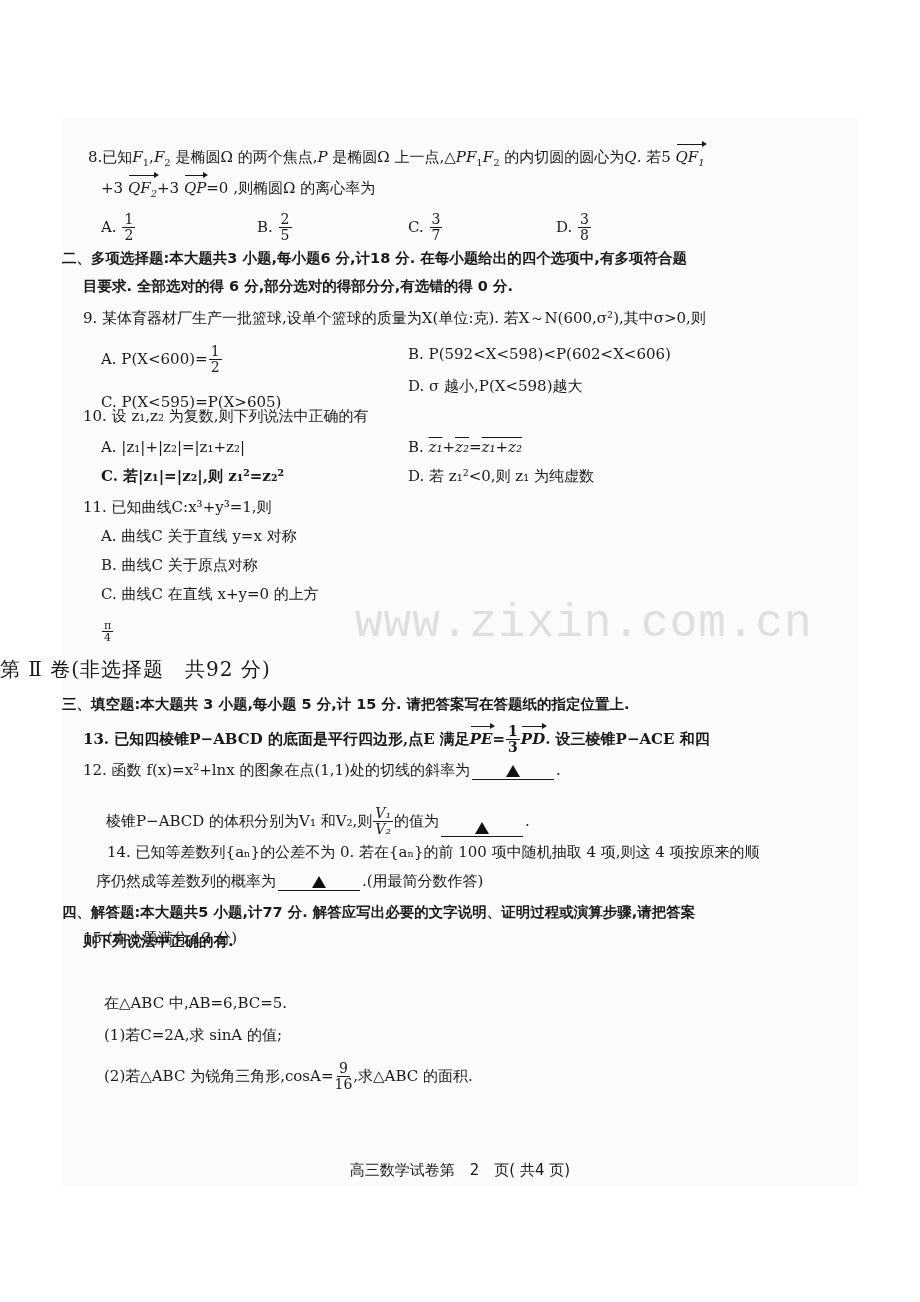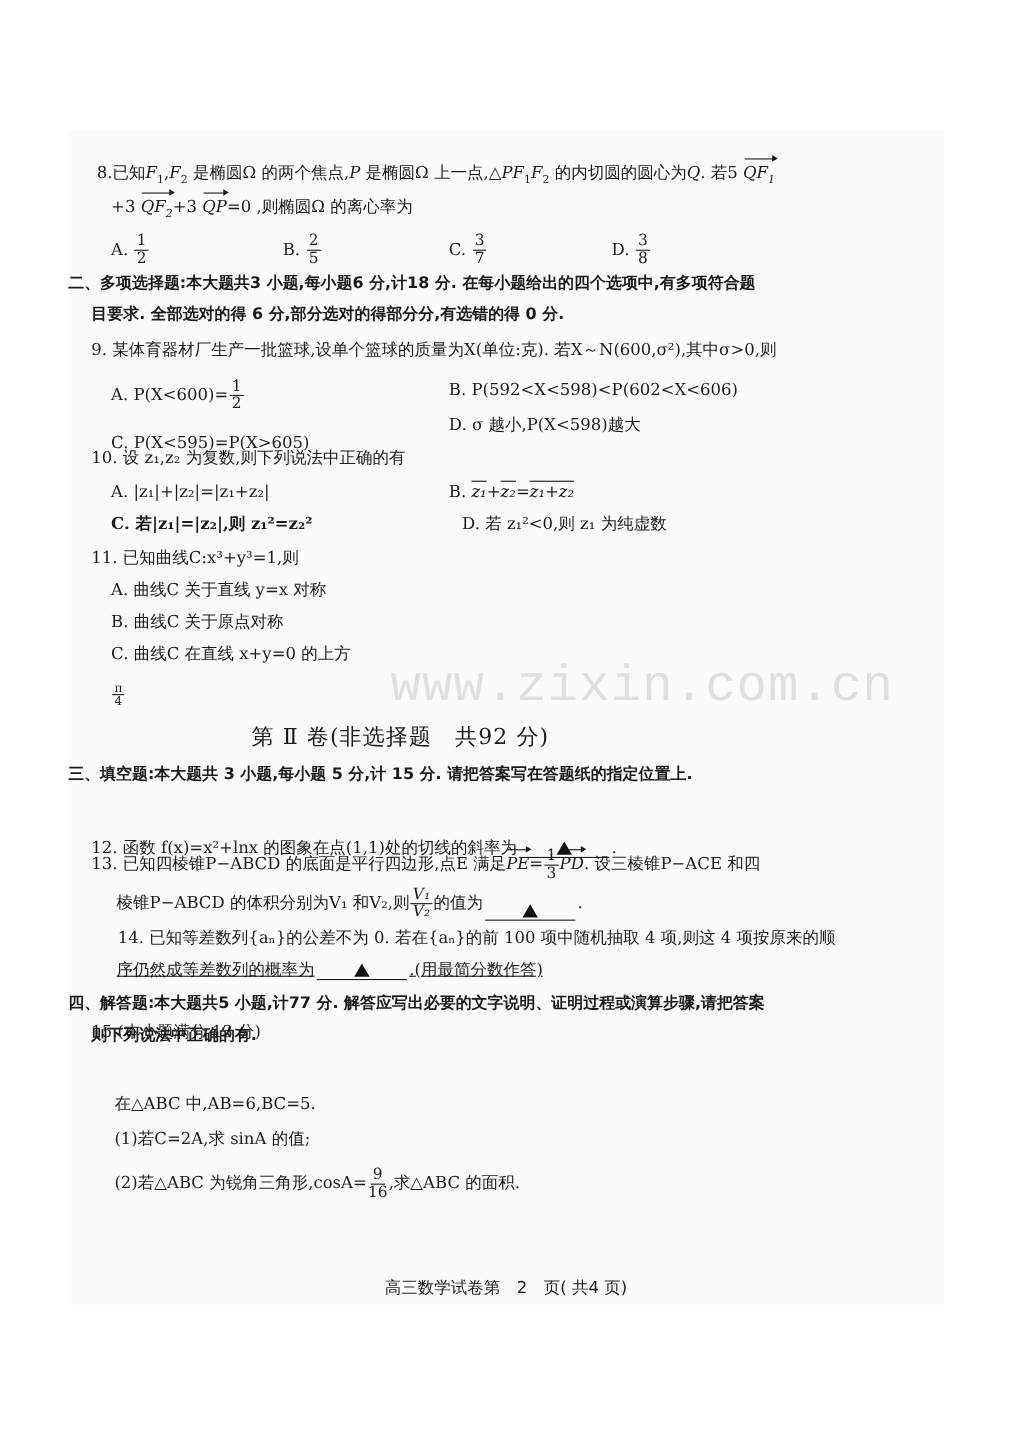--- a/index.html
+++ b/index.html
@@ -16,21 +16,21 @@
   .vec { position:relative; display:inline-block; font-style:italic; }
   .vec::before { content:""; position:absolute; left:1px; right:0; top:-3px; border-top:1px solid #1a1a1a; }
   .vec::after { content:""; position:absolute; right:-2px; top:-6px; border-left:5px solid #1a1a1a;
                 border-top:3px solid transparent; border-bottom:3px solid transparent; }
   .ovl { text-decoration:overline; }
   sub, sup { font-size:10px; }
   .blank { display:inline-block; width:82px; border-bottom:1px solid #1a1a1a; text-align:center;
            position:relative; height:18px; vertical-align:bottom; margin:0 2px; }
   .tri { display:inline-block; width:0; height:0; border-left:7px solid transparent;
          border-right:7px solid transparent; border-bottom:12px solid #111; margin-top:4px; }
-  .part2 { position:absolute; left:0; width:728px; text-align:center; top:656px;
+  .part2 { position:absolute; left:0; width:728px; text-align:left; top:656px;
            font-size:20px; letter-spacing:1px; }
   .footer { position:absolute; left:0; width:920px; text-align:center; top:1161px;
             font-family:"DejaVu Sans","Liberation Sans",sans-serif; font-size:15px; }
   .watermark { position:absolute; left:355px; top:598px; font-family:Liberation Mono, monospace;
                font-size:46px; color:rgba(150,150,150,0.28); letter-spacing:1px; pointer-events:none; }
   .opt { position:absolute; font-size:15px; line-height:20px; white-space:nowrap; }
 </style>
 </head>
 <body>
 
@@ -87,56 +87,56 @@
 <div class="opt" style="left:408px;top:344px;">B. P(592&lt;X&lt;598)&lt;P(602&lt;X&lt;606)</div>
 <div class="opt" style="left:101px;top:392px;">C. P(X&lt;595)=P(X&gt;605)</div>
 <div class="opt" style="left:408px;top:376px;">D. σ 越小,P(X&lt;598)越大</div>
 
 <div class="line" style="left:83px;top:406px;text-align:right;">10. 设 z₁,z₂ 为复数,则下列说法中正确的有</div>
 <div class="opt" style="left:101px;top:437px;">A. |z₁|+|z₂|=|z₁+z₂|</div>
 <div class="opt" style="left:408px;top:437px;">
   <span>B. </span><span class="ovl it">z₁</span><span>+</span><span class="ovl it">z₂</span><span>=</span><span class="ovl it">z₁+z₂</span>
 </div>
 <div class="opt" style="left:101px;top:466px;font-weight:bold;">C. 若|z₁|=|z₂|,则 z₁²=z₂²</div>
-<div class="opt" style="left:420px;top:466px;">D. 若 z₁²&lt;0,则 z₁ 为纯虚数</div>
+<div class="opt" style="left:408px;top:466px;">D. 若 z₁²&lt;0,则 z₁ 为纯虚数</div>
 
 <div class="line" style="left:83px;top:497px;">11. 已知曲线C:x³+y³=1,则</div>
 <div class="opt" style="left:101px;top:526px;">A. 曲线C 关于直线 y=x 对称</div>
 <div class="opt" style="left:101px;top:555px;">B. 曲线C 关于原点对称</div>
 <div class="opt" style="left:101px;top:584px;">C. 曲线C 在直线 x+y=0 的上方</div>
 <div class="opt" style="left:101px;top:620px;">
   <span class="frac sm">
       <span class="num">π</span>
       <span>4</span>
     </span>
 </div>
 
 <div class="part2">第 Ⅱ 卷(非选择题　共92 分)</div>
 
 <div class="line hd" style="left:62px;top:694px;">三、填空题:本大题共 3 小题,每小题 5 分,计 15 分. 请把答案写在答题纸的指定位置上.</div>
 
 <div class="line" style="left:83px;top:760px;">
   <span>12. 函数 f(x)=x²+lnx 的图象在点(1,1)处的切线的斜率为</span><span class="blank"><span class="tri"></span></span><span>.</span>
 </div>
 
-<div class="line" style="left:83px;top:771px;">
+<div class="line" style="left:83px;top:724px;font-weight:bold;">
   <span>13. 已知四棱锥P−ABCD 的底面是平行四边形,点E 满足</span><span class="vec">PE</span><span>=</span><span class="frac">
       <span class="num">1</span>
       <span>3</span>
     </span><span class="vec">PD</span><span>. 设三棱锥P−ACE 和四</span>
 </div>
 <div class="line" style="left:106px;top:806px;">
   <span>棱锥P−ABCD 的体积分别为V₁ 和V₂,则</span><span class="frac">
       <span class="num it">V₁</span>
       <span class="it">V₂</span>
     </span><span>的值为</span><span class="blank"><span class="tri"></span></span><span>.</span>
 </div>
 
 <div class="line" style="left:83px;top:842px;margin-left:24px;">14. 已知等差数列{aₙ}的公差不为 0. 若在{aₙ}的前 100 项中随机抽取 4 项,则这 4 项按原来的顺</div>
-<div class="line" style="left:106px;top:871px;text-decoration:underline;">
+<div class="line" style="left:96px;top:871px;">
   <span>序仍然成等差数列的概率为</span><span class="blank"><span class="tri"></span></span><span>.(用最简分数作答)</span>
 </div>
 
 <div class="line hd" style="left:62px;top:902px;">四、解答题:本大题共5 小题,计77 分. 解答应写出必要的文字说明、证明过程或演算步骤,请把答案</div>
 <div class="line hd" style="left:83px;top:931px;">则下列说法中正确的有.</div>
 
 <div class="line" style="left:83px;top:928px;">15.(本小题满分 13 分)</div>
 <div class="line" style="left:104px;top:993px;">在△ABC 中,AB=6,BC=5.</div>
 <div class="line" style="left:104px;top:1025px;">(1)若C=2A,求 sinA 的值;</div>
 <div class="line" style="left:104px;top:1061px;">

